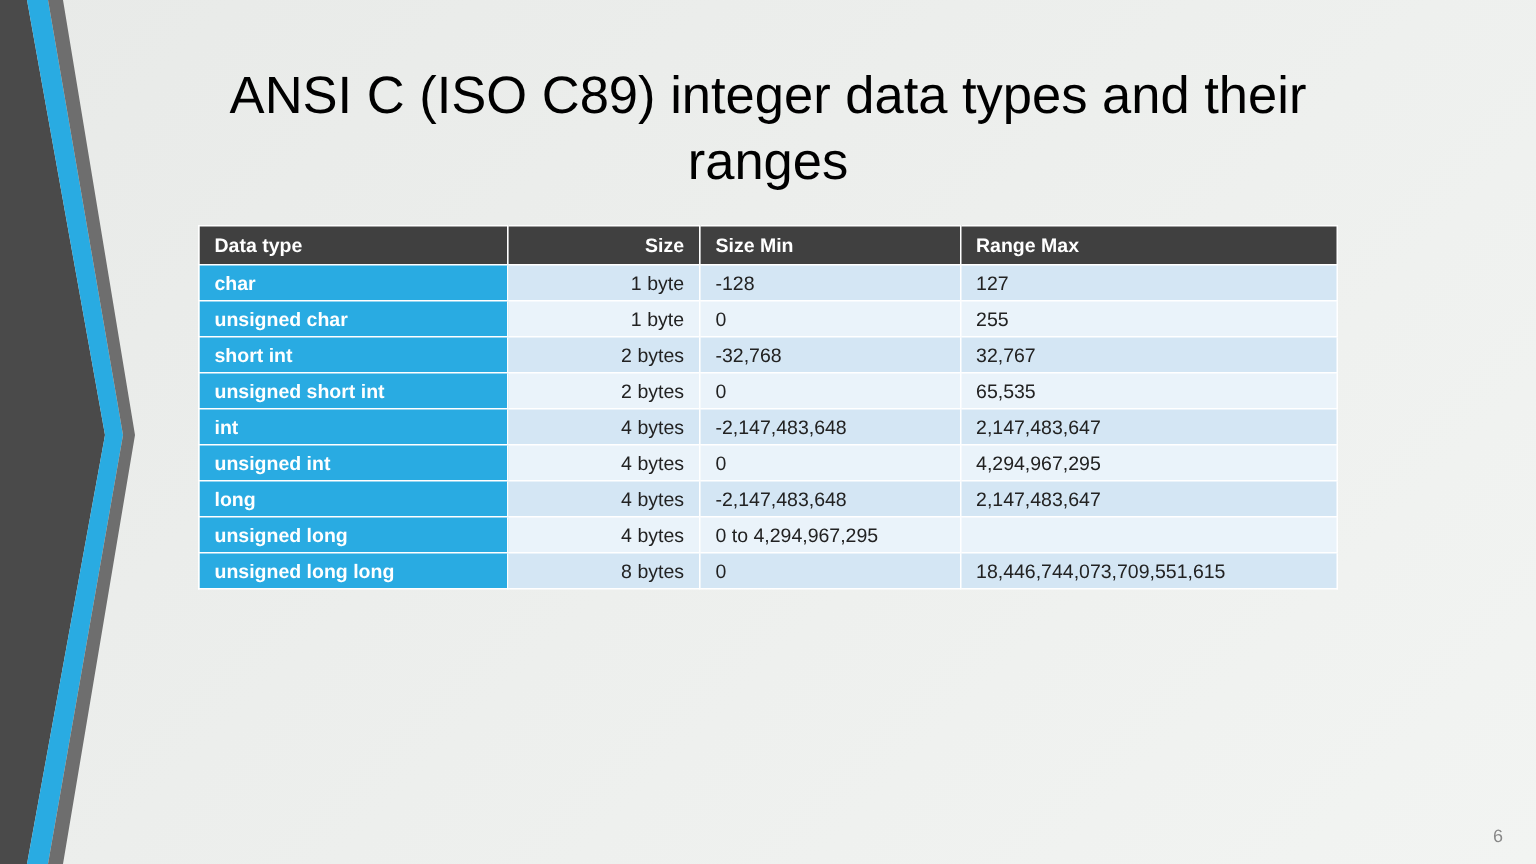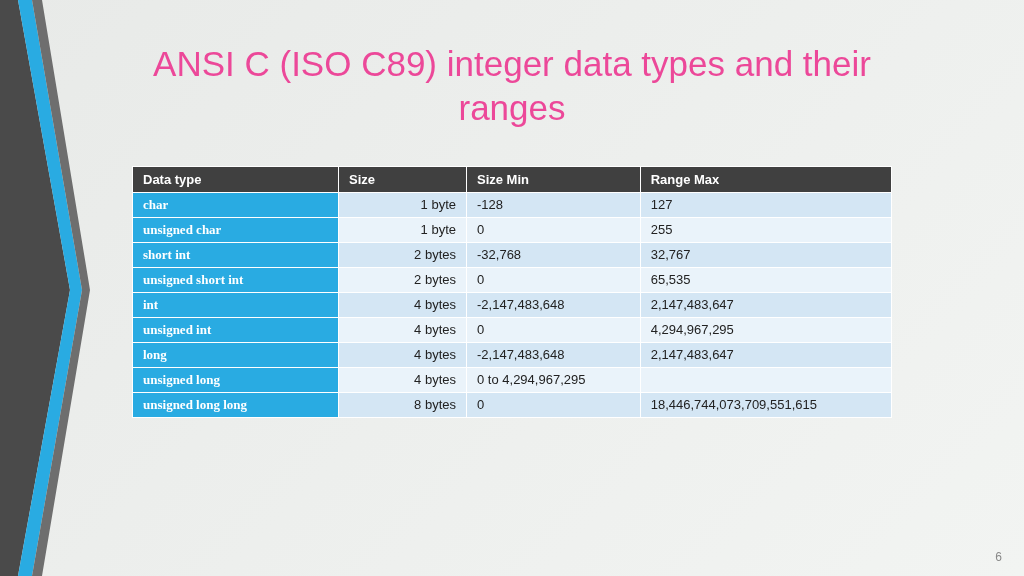--- a/index.html
+++ b/index.html
@@ -16,53 +16,52 @@
       left: 0;
       top: 0;
       width: 100px;
       height: 576px;
       pointer-events: none;
     }
     .title {
       text-align: center;
       font-size: 35px;
       font-weight: 300;
-      color: #ec4899;
-      padding: 42px 120px 36px 120px;
+      color: #000000;
+      padding: 42px 120px 20px 120px;
       line-height: 1.25;
     }
     .table-wrap {
       margin: 0 auto;
       width: 760px;
     }
     table {
       width: 100%;
       border-collapse: collapse;
       font-size: 13px;
     }
     th {
       background: #404040;
       color: #fff;
       text-align: left;
       padding: 5px 10px;
       font-weight: 600;
       border: 1px solid #fff;
     }
-    th.size-col { text-align: left; }
+    th.size-col { text-align: right; }
     td {
       padding: 4px 10px;
       border: 1px solid #fff;
       color: #222;
     }
     td.type-col {
       background: #29abe2;
       color: #fff;
       font-weight: 600;
       width: 206px;
-      font-family: Liberation Serif, serif;
     }
     td.size-col {
       text-align: right;
       width: 128px;
     }
     tbody tr:nth-child(odd) td.data-col { background: #d4e6f4; }
     tbody tr:nth-child(even) td.data-col { background: #eaf3fa; }
     .page-num {
       position: absolute;
       bottom: 12px;

